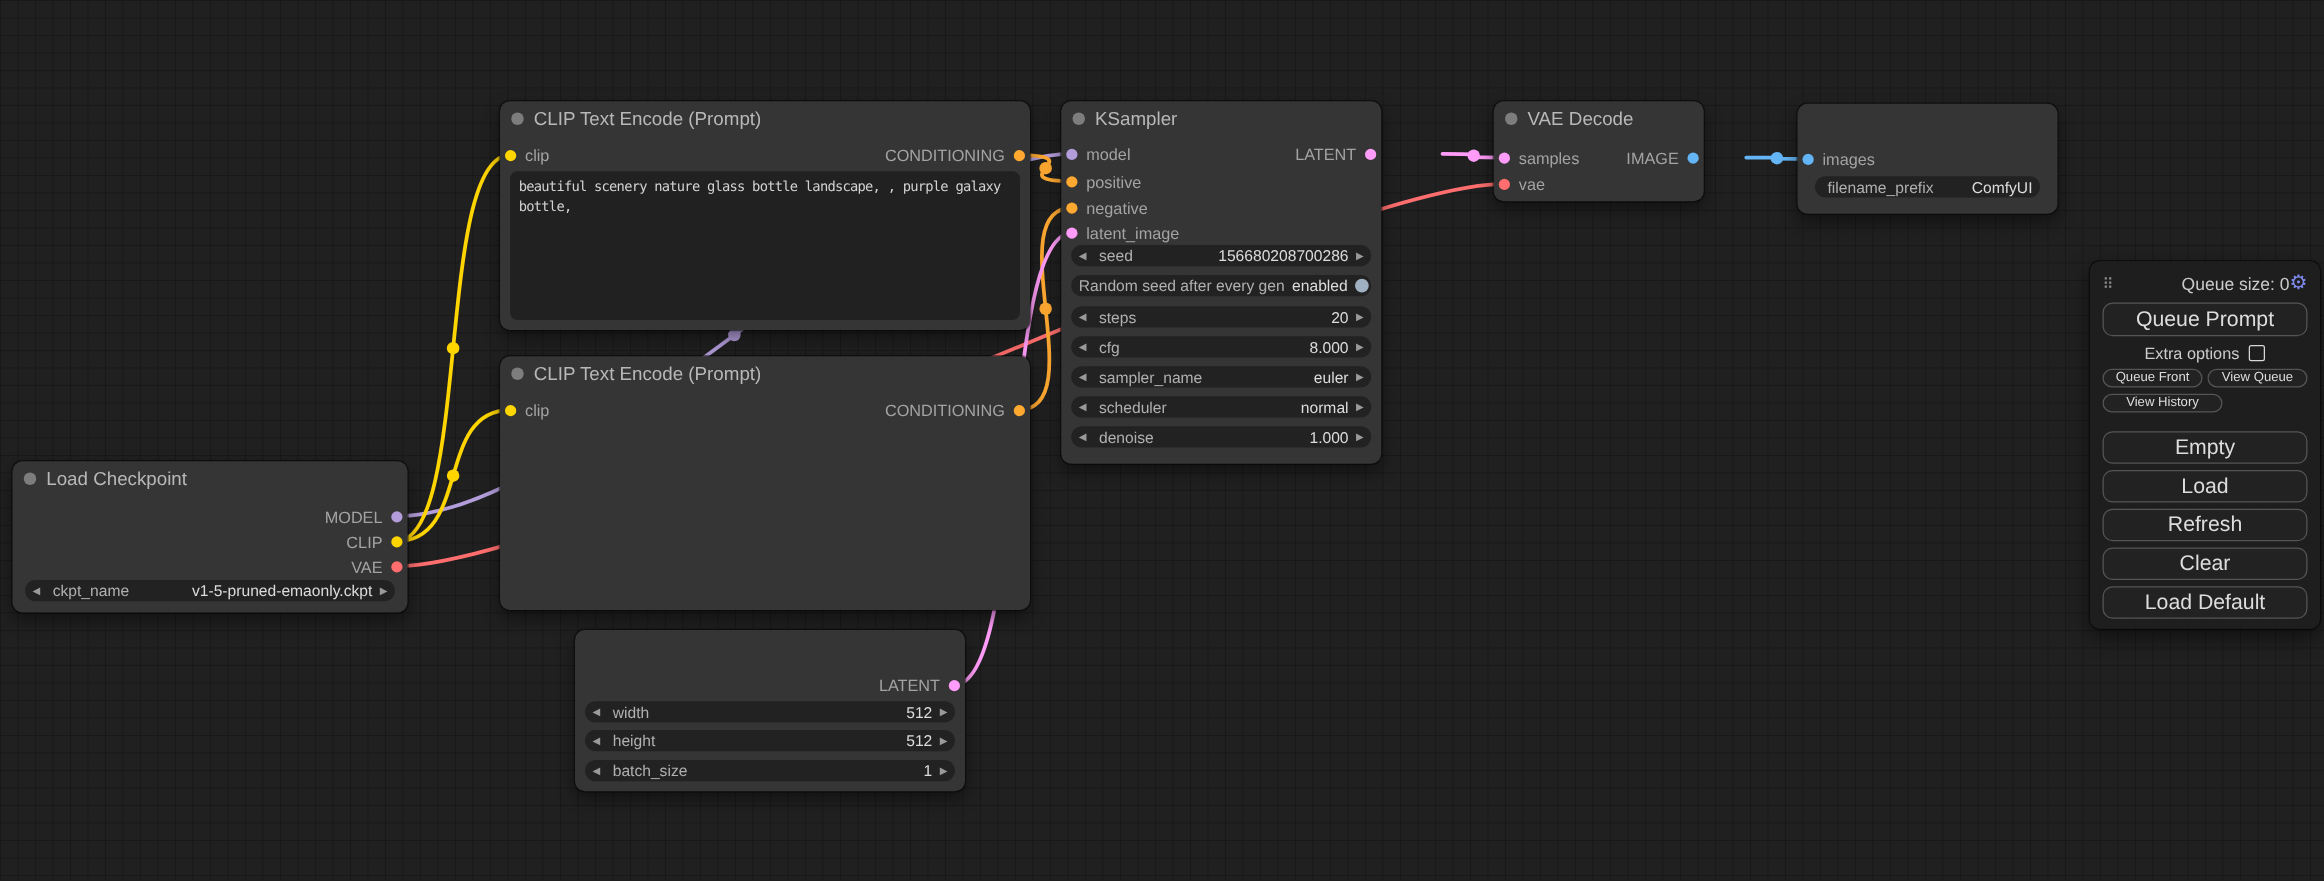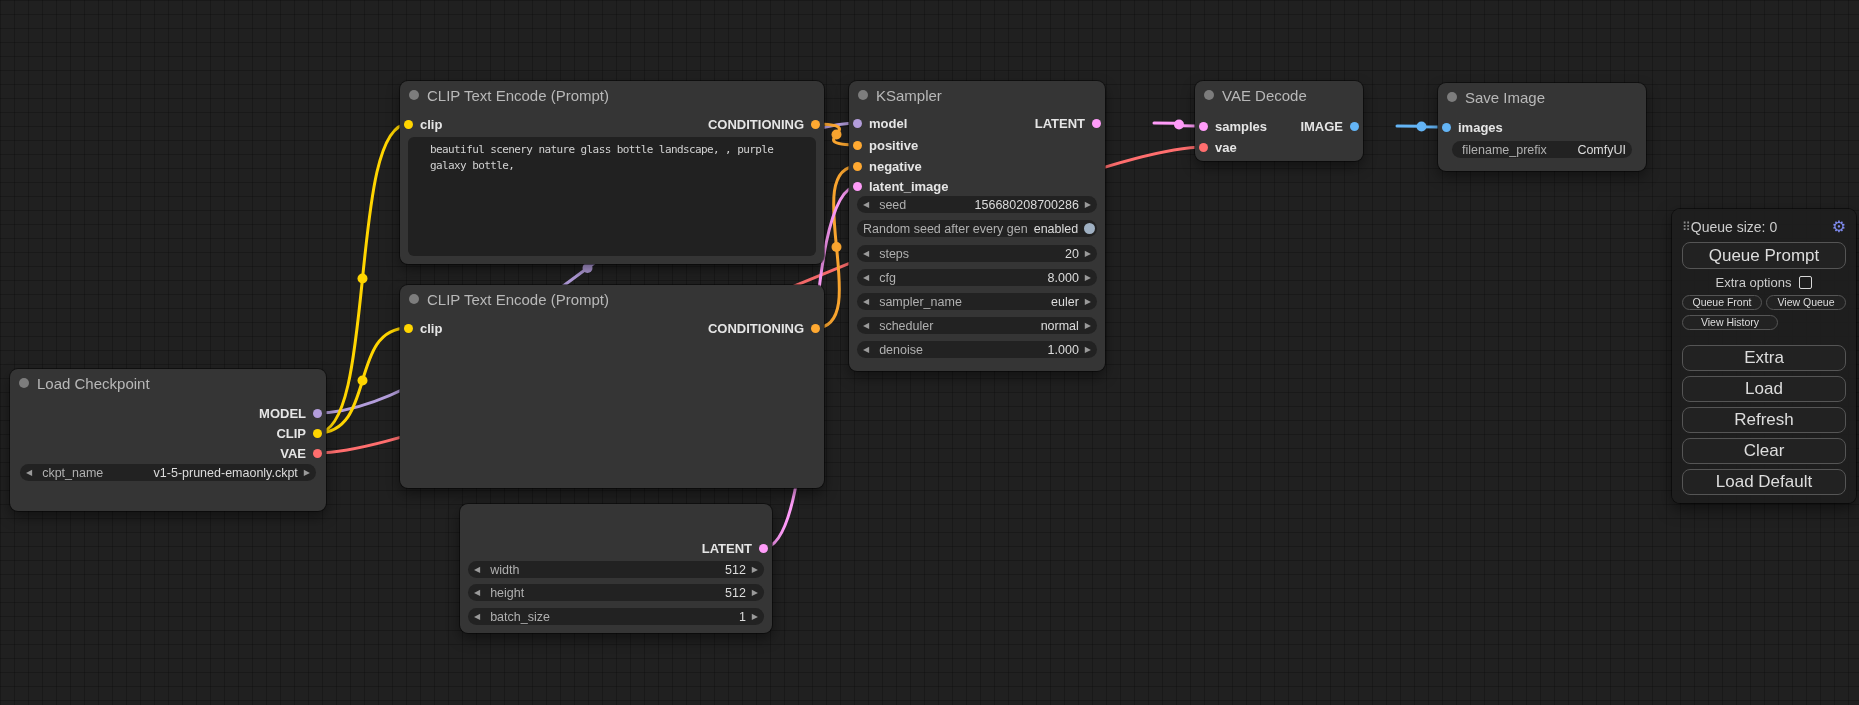--- a/index.html
+++ b/index.html
@@ -16,49 +16,49 @@
   #links{position:absolute;left:0;top:0;z-index:1}
   .node{
     position:absolute;z-index:2;background:#353535;border-radius:8px;
     box-shadow:0 0 0 1px rgba(0,0,0,.45),0 6px 14px rgba(0,0,0,.45);
   }
   .node-header{height:28px;display:flex;align-items:center;padding:0 9px;gap:8px}
   .title-dot{width:10px;height:10px;border-radius:50%;background:#7d7d7d;flex:none}
   .node-title{font-size:15px;color:#b8b8b8;white-space:nowrap}
   .slot-row{
     position:absolute;left:0;right:0;height:20px;display:flex;align-items:center;
-    gap:7px;font-size:13px;color:#e5e5e5;pointer-events:none;font-weight:bold;
+    gap:7px;font-size:13px;color:#a3a3a3;pointer-events:none;
   }
   .slot-row.in{padding-left:4px;justify-content:flex-start}
   .slot-row.out{padding-right:4px;justify-content:flex-end}
   .slot-dot{width:9px;height:9px;border-radius:50%;flex:none;pointer-events:auto}
   .slot-label{white-space:nowrap}
   .prompt-box{
     position:absolute;left:8px;right:8px;top:56px;bottom:8px;
-    background:#212121;border-radius:6px;padding:5px 22px;
+    background:#212121;border-radius:6px;padding:5px 7px;
     font-family:"DejaVu Sans Mono",monospace;font-size:11px;letter-spacing:-0.6px;
     line-height:1.45;color:#d2d2d2;overflow:hidden;white-space:pre-wrap;word-break:break-word;
   }
   .widget{
     position:absolute;left:8px;right:8px;height:17px;background:#222;border-radius:9px;
     display:flex;align-items:center;gap:6px;padding:0 6px;font-size:12.5px;white-space:nowrap;
   }
   .w-arrow{color:#9a9a9a;font-size:8px;line-height:1;flex:none}
   .w-label{color:#b0b0b0;margin-left:4px}
   .w-label.center{margin-left:auto}
   .w-value{margin-left:auto;color:#dcdcdc}
   .toggle-dot{width:11px;height:11px;border-radius:50%;flex:none}
   .queue-panel{
     position:absolute;z-index:3;left:1672px;top:209px;width:184px;height:294px;
     background:rgba(30,30,30,.97);border-radius:8px;box-shadow:0 0 0 1px rgba(0,0,0,.5),0 6px 16px rgba(0,0,0,.5);
     display:flex;flex-direction:column;gap:5px;padding:8px 10px;
   }
   .qp-header{display:flex;align-items:center;height:20px}
   .drag-handle{color:#8a8a8a;font-size:12px;flex:none}
-  .qp-title{flex:1;text-align:left;font-size:14px;color:#cccccc}
+  .qp-title{flex:1;text-align:right;font-size:14px;color:#cccccc}
   .gear{font-size:16px;flex:none;line-height:1}
   button{font-family:inherit;cursor:pointer;background:#222;border:1px solid #555;color:#ddd}
   .qp-btn.big{display:block;width:100%;height:26px;border-radius:8px;font-size:17px;flex:none}
   .qp-btn.prompt{height:27px}
   .qp-extra{display:flex;align-items:center;justify-content:center;gap:8px;height:16px;font-size:13px;color:#cccccc;flex:none}
   .checkbox{width:13px;height:13px;border:1.5px solid #d8d8d8;border-radius:2px;background:transparent;flex:none}
   .qp-row{display:flex;gap:4px;height:15px;flex:none}
   .qp-row.center{justify-content:flex-start}
   .qp-btn.small{flex:1;height:15px;border-radius:8px;font-size:10.5px;padding:0 4px;line-height:1}
   .qp-btn.history{flex:none;width:96px}
@@ -81,21 +81,21 @@
     <path d="M 815 328 C 875 328, 798 166, 858 166" stroke="#FFA931" stroke-width="3" fill="none" stroke-linecap="round"></path>
     <circle cx="836.5" cy="247" r="5" fill="#FFA931"></circle>
     <path d="M 763 548 C 823 548, 798 186, 858 186" stroke="#FF9CF9" stroke-width="3" fill="none" stroke-linecap="round"></path>
     <circle cx="810.5" cy="367" r="5" fill="#FF9CF9"></circle>
     <path d="M 1154 123 C 1214 123, 1144 126, 1204 126" stroke="#FF9CF9" stroke-width="3" fill="none" stroke-linecap="round"></path>
     <circle cx="1179" cy="124.5" r="5" fill="#FF9CF9"></circle>
     <path d="M 1397 126 C 1457 126, 1386 127, 1446 127" stroke="#64B5F6" stroke-width="3" fill="none" stroke-linecap="round"></path>
     <circle cx="1421.5" cy="126.5" r="5" fill="#64B5F6"></circle>
   </svg>
 
-<div class="node" style="left:10px;top:369px;width:316px;height:142px">
+<div class="node" style="left:10px;top:369px;width:316px;height:121px">
   <div class="node-header">
     <span class="title-dot"></span>
     <span class="node-title">Load Checkpoint</span>
   </div>
   <div class="slot-row out" style="top:34px">
     <span class="slot-label">MODEL</span>
     <span class="slot-dot" style="background-color: rgb(179, 157, 219);"></span>
   </div>
   <div class="slot-row out" style="top:54px">
     <span class="slot-label">CLIP</span>
@@ -250,24 +250,20 @@
     <span class="slot-label">IMAGE</span>
     <span class="slot-dot" style="background-color: rgb(100, 181, 246);"></span>
   </div>
   <div class="slot-row in" style="top:56px">
     <span class="slot-dot" style="background-color: rgb(255, 110, 110);"></span>
     <span class="slot-label">vae</span>
   </div>
 </div>
 
 <div class="node" style="left:1438px;top:83px;width:208px;height:88px">
-  <div class="node-header">
-    <span class="title-dot"></span>
-    <span class="node-title">Save Image</span>
-  </div>
   <div class="slot-row in" style="top:34px">
     <span class="slot-dot" style="background-color: rgb(100, 181, 246);"></span>
     <span class="slot-label">images</span>
   </div>
   <div class="widget" style="top:58px;left:14px;right:14px">
     <span class="w-label">filename_prefix</span>
     <span class="w-value">ComfyUI</span>
   </div>
 </div>
 
@@ -282,18 +278,18 @@
     <span>Extra options</span>
     <span class="checkbox"></span>
   </div>
   <div class="qp-row">
     <button class="qp-btn small">Queue Front</button>
     <button class="qp-btn small">View Queue</button>
   </div>
   <div class="qp-row center">
     <button class="qp-btn small history">View History</button>
   </div>
-  <button class="qp-btn big mt">Extra</button>
+  <button class="qp-btn big mt">Empty</button>
   <button class="qp-btn big">Load</button>
   <button class="qp-btn big">Refresh</button>
   <button class="qp-btn big">Clear</button>
   <button class="qp-btn big">Load Default</button>
 </div>
 
 </body></html>

